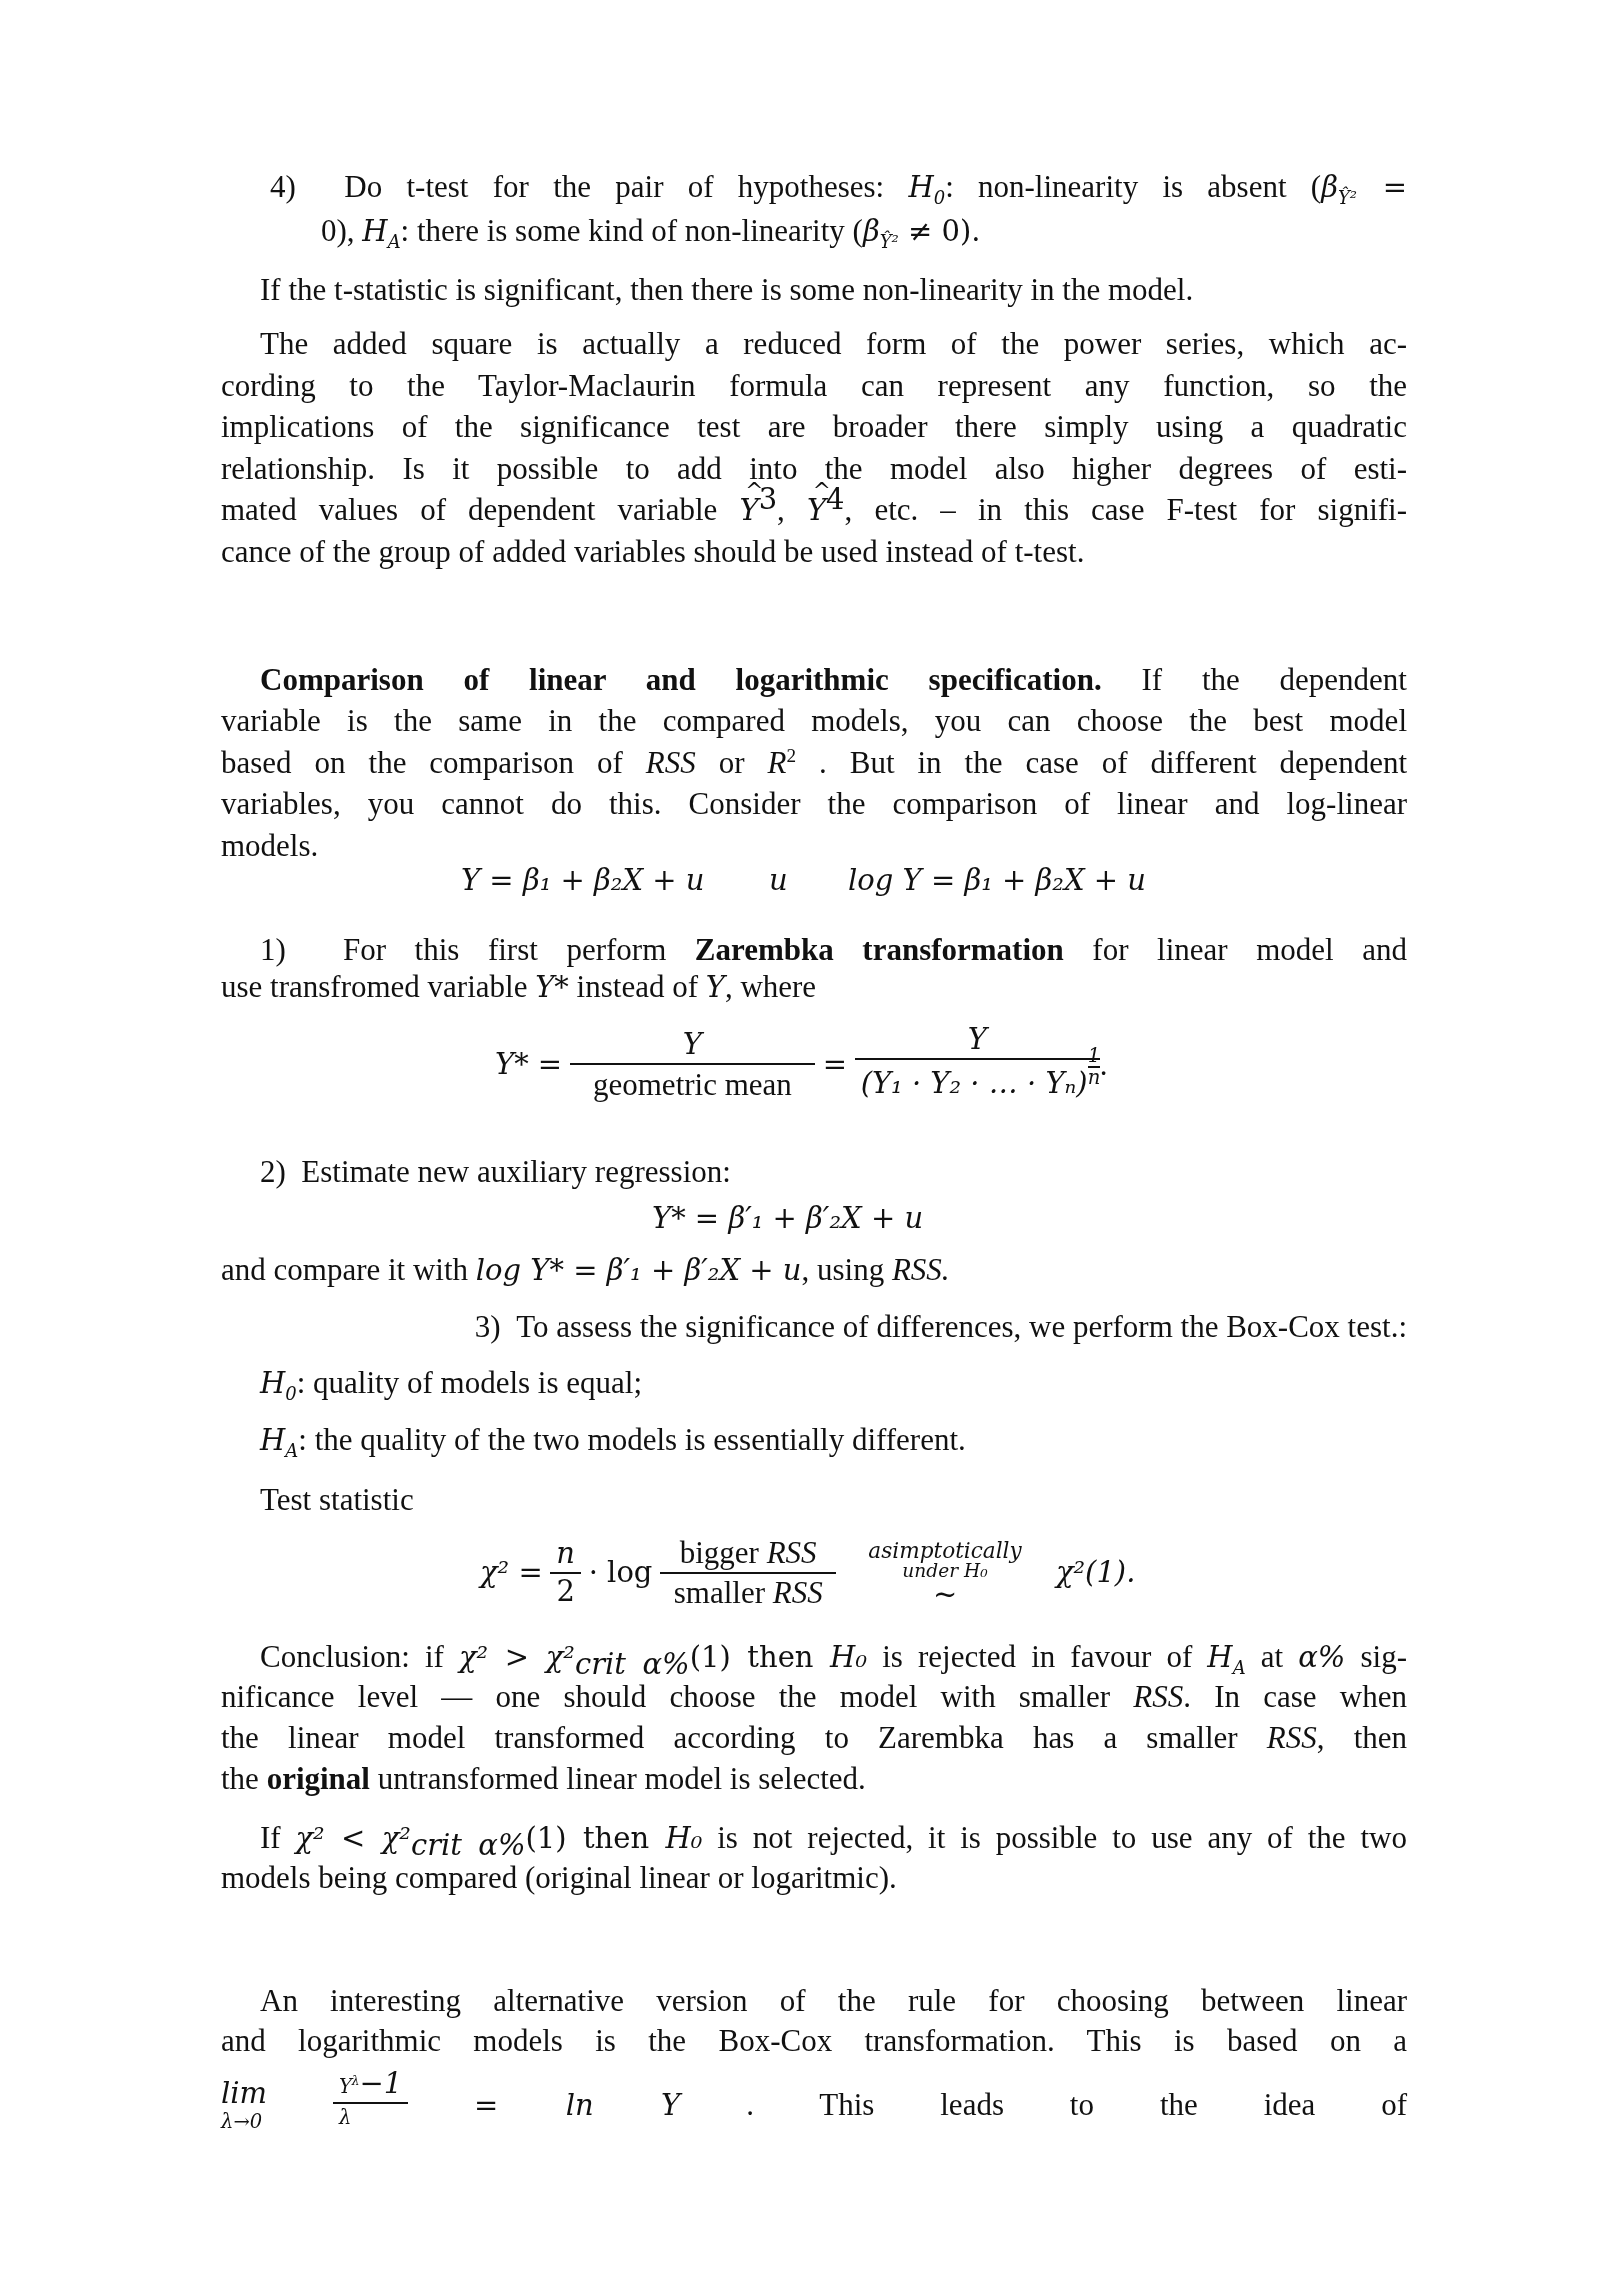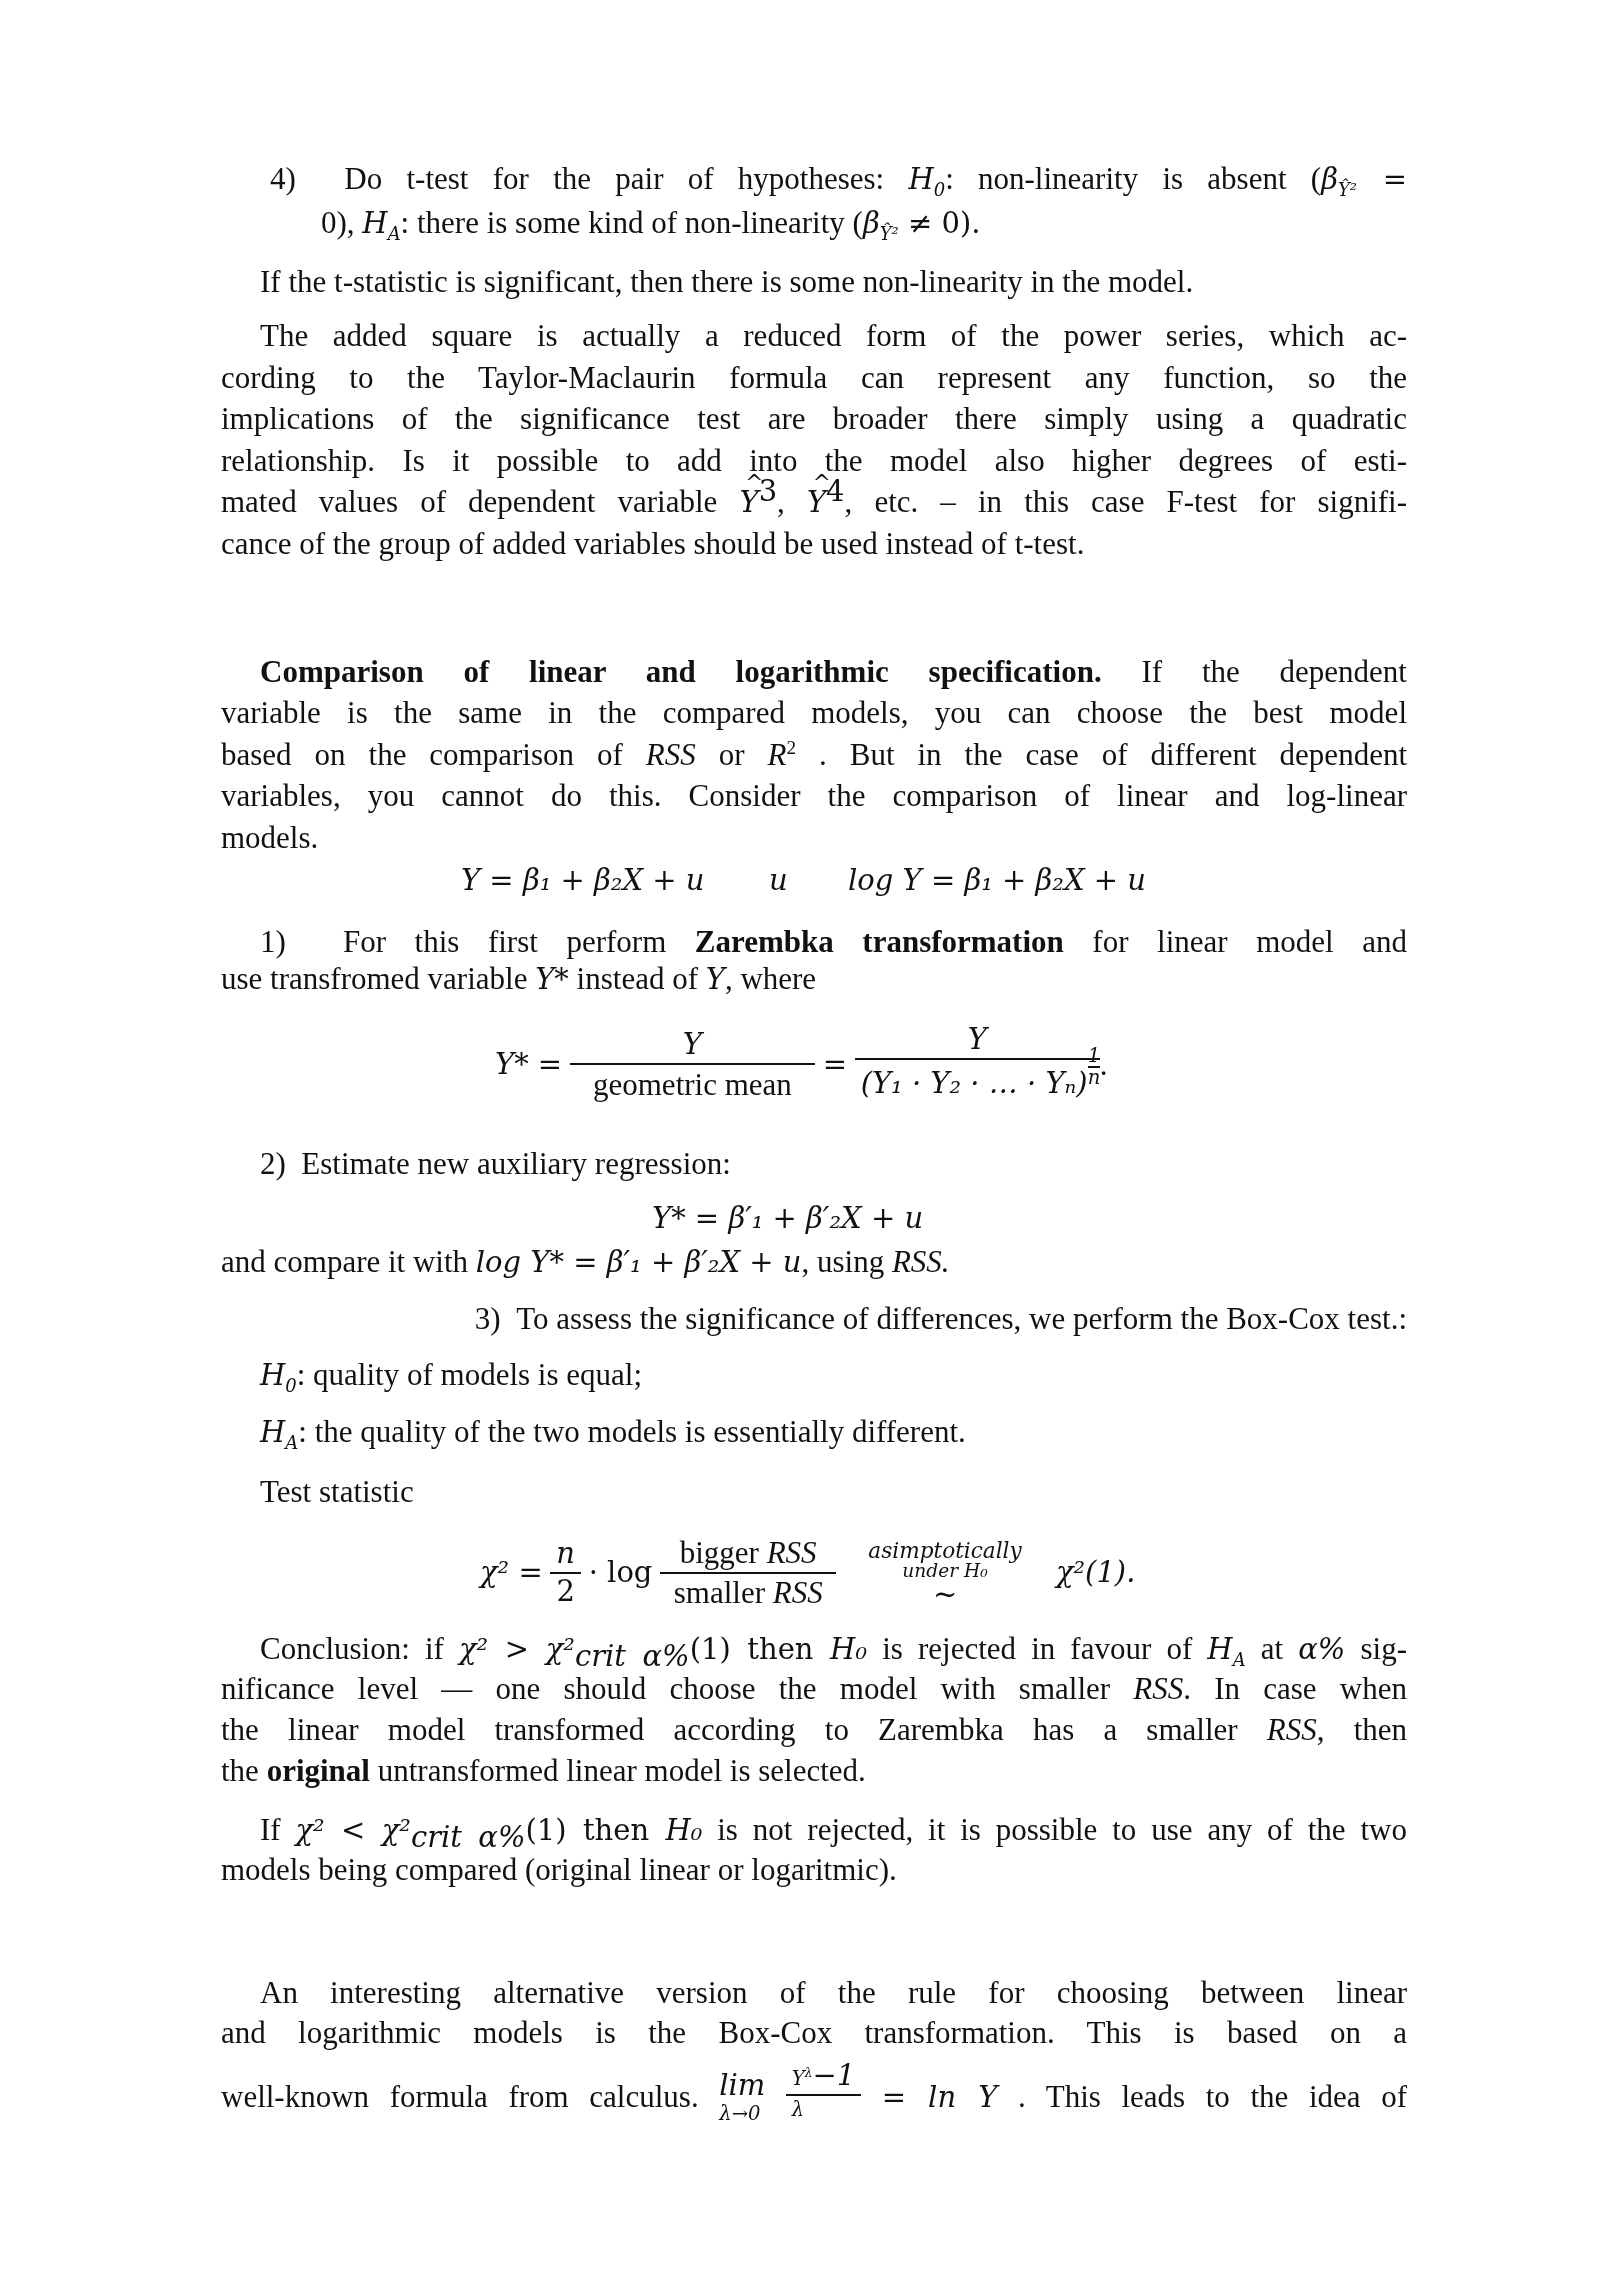--- a/index.html
+++ b/index.html
@@ -4,21 +4,21 @@
 <style>
   html, body { margin: 0; padding: 0; background: #ffffff; }
   body {
     width: 1621px; height: 2293px; position: relative; overflow: hidden;
     font-family: "Liberation Serif", "DejaVu Serif", serif;
     color: #111111;
     font-size: 31px;
   }
   .line {
     position: absolute; left: 221px; width: 1186px;
-    white-space: nowrap; line-height: 1;
+    white-space: nowrap; line-height: 1; margin-top: 8px;
   }
   .just {
     text-align: justify; text-align-last: justify;
   }
   .ind { left: 260px; width: 1147px; }
   .ind4 { left: 270px; width: 1137px; }
   .ind4b { left: 321px; width: 1086px; }
   .m { font-style: italic; font-family: "DejaVu Serif", "Liberation Serif", serif; font-size: 29px; }
   .mr { font-family: "DejaVu Serif", "Liberation Serif", serif; font-size: 29px; }
   sub, sup { font-size: 62%; line-height: 0; }
@@ -141,20 +141,20 @@
 </div>
 
 <div class="line ind just" style="top:1814px;">
   <span>If </span><span class="m">χ² &lt; χ²</span><sub class="m">crit α%</sub><span class="mr">(1) then </span><span class="m">H₀</span><span> is not rejected, it is possible to use any of the two</span>
 </div>
 <div class="line" style="top:1854px;">models being compared (original linear or logaritmic).</div>
 
 <div class="line ind just" style="top:1977px;">An interesting alternative version of the rule for choosing between linear</div>
 <div class="line just" style="top:2017px;">and logarithmic models is the Box-Cox transformation. This is based on a</div>
 <div class="line just" style="top:2071px;">
-  <span>well-known formula from calculus. </span><span class="stack m" style="vertical-align:top;"><span style="display:block;">lim</span><span style="display:block; font-size:19.6px; margin-top:3.9px;">λ→0</span></span>
+  <span class="stack m" style="vertical-align:top;"><span style="display:block;">lim</span><span style="display:block; font-size:19.6px; margin-top:3.9px;">λ→0</span></span>
   <span class="frac m" style="font-size:19.6px; position:relative; top:-9.8px;">
     <span class="num"><span>Y</span><sup>λ</sup><span class="mr">−1</span></span>
     <span class="den" style="border-top-width:2.9px;">λ</span>
   </span>
   <span class="m">= ln Y</span><span> . This leads to the idea of</span>
 </div>
 
 
 </body></html>

